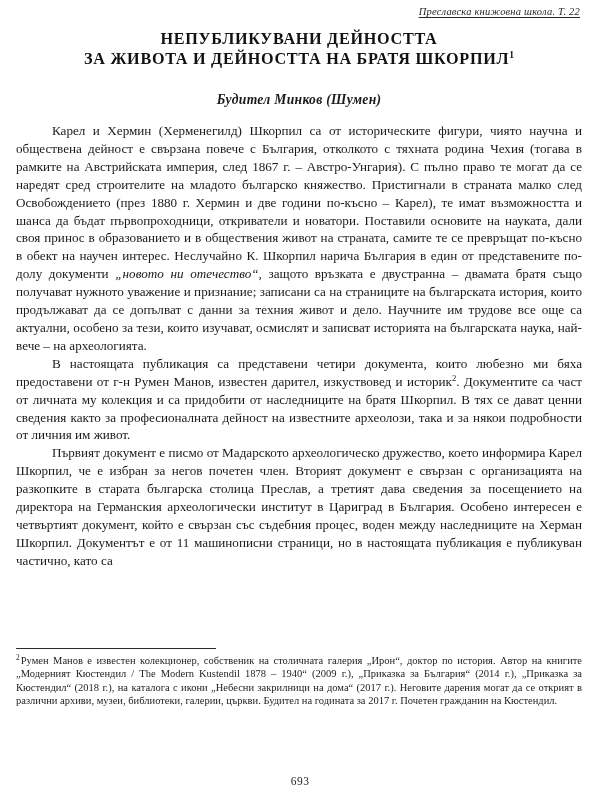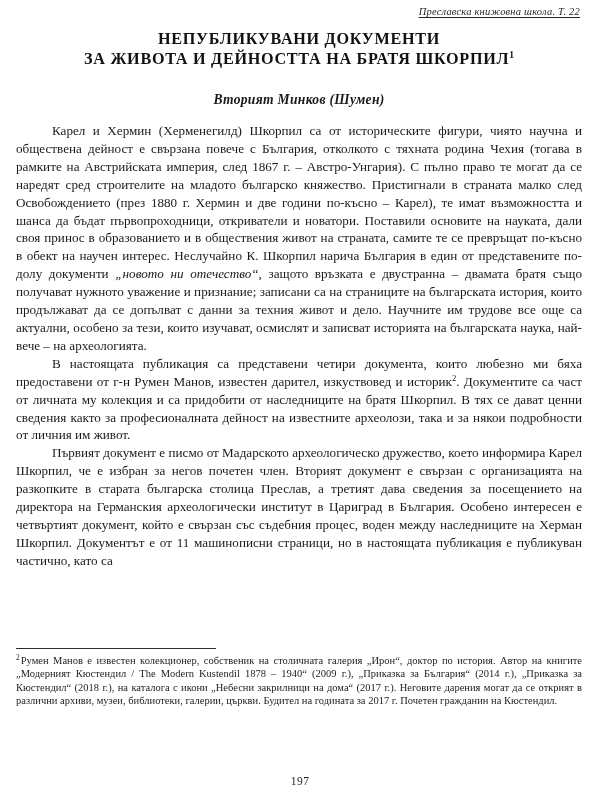--- a/index.html
+++ b/index.html
@@ -133,34 +133,34 @@
 <body>
 
 <div class="page">
 
   <div class="running-head">
     <span>Преславска книжовна школа. Т. 22</span>
   </div>
 
   <div class="title-block">
     <h1 class="doc-title">
-      <span>НЕПУБЛИКУВАНИ ДОКУМЕНТИ</span><br>
+      <span>НЕПУБЛИКУВАНИ ДЕЙНОСТТА</span><br>
       <span>ЗА ЖИВОТА И ДЕЙНОСТТА НА БРАТЯ ШКОРПИЛ</span><span class="fn-ref">1</span>
     </h1>
-    <div class="author">Вторият Минков (Шумен)</div>
+    <div class="author">Будител Минков (Шумен)</div>
   </div>
 
   <div class="body-text">
     <p><span>Карел и Хермин (Херменегилд) Шкорпил са от историческите фигури, чиято научна и обществена дейност е свързана повече с България, отколкото с тяхната родина Чехия (тогава в рамките на Австрийската империя, след 1867 г. – Австро-Унгария). С пълно право те могат да се наредят сред строителите на младото българско княжество. Пристигнали в страната малко след Освобождението (през 1880 г. Хермин и две години по-късно – Карел), те имат възможността и шанса да бъдат първопроходници, откриватели и новатори. Поставили основите на науката, дали своя принос в образованието и в обществения живот на страната, самите те се превръщат по-късно в обект на научен интерес. Неслучайно К. Шкорпил нарича България в един от представените по-долу документи </span><i>„новото ни отечество“</i><span>, защото връзката е двустранна – двамата братя също получават нужното уважение и признание; записани са на страниците на българската история, които продължават да се допълват с данни за техния живот и дело. Научните им трудове все още са актуални, особено за тези, които изучават, осмислят и записват историята на българската наука, най-вече – на археологията.</span></p>
     <p><span>В настоящата публикация са представени четири документа, които любезно ми бяха предоставени от г-н Румен Манов, известен дарител, изкуствовед и историк</span><span class="fn-ref">2</span><span>. Документите са част от личната му колекция и са придобити от наследниците на братя Шкорпил. В тях се дават ценни сведения както за професионалната дейност на известните археолози, така и за някои подробности от личния им живот.</span></p>
     <p>Първият документ е писмо от Мадарското археологическо дружество, което информира Карел Шкорпил, че е избран за негов почетен член. Вторият документ е свързан с организацията на разкопките в старата българска столица Преслав, а третият дава сведения за посещението на директора на Германския археологически институт в Цариград в България. Особено интересен е четвъртият документ, който е свързан със съдебния процес, воден между наследниците на Херман Шкорпил. Документът е от 11 машинописни страници, но в настоящата публикация е публикуван частично, като са</p>
   </div>
 
   <div class="footnotes">
     <div class="fn-rule"></div>
     <p class="footnote"><span class="fn-num">2</span><span>Румен Манов е известен колекционер, собственик на столичната галерия „Ирон“, доктор по история. Автор на книгите „Модерният Кюстендил / The Modern Kustendil 1878 – 1940“ (2009 г.), „Приказка за България“ (2014 г.), „Приказка за Кюстендил“ (2018 г.), на каталога с икони „Небесни закрилници на дома“ (2017 г.). Неговите дарения могат да се открият в различни архиви, музеи, библиотеки, галерии, църкви. Будител на годината за 2017 г. Почетен гражданин на Кюстендил.</span></p>
   </div>
 
   <div class="folio">
-    <span>197</span>
+    <span>693</span>
   </div>
 
 </div>
 
 </body></html>

